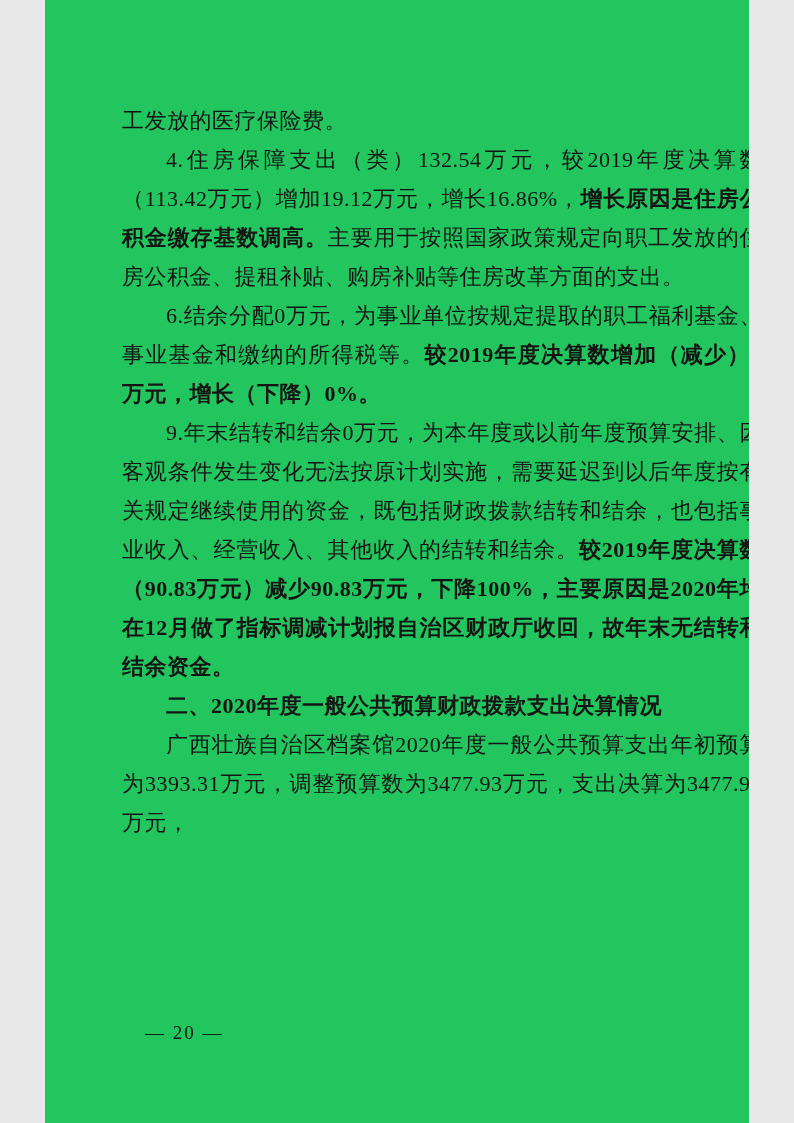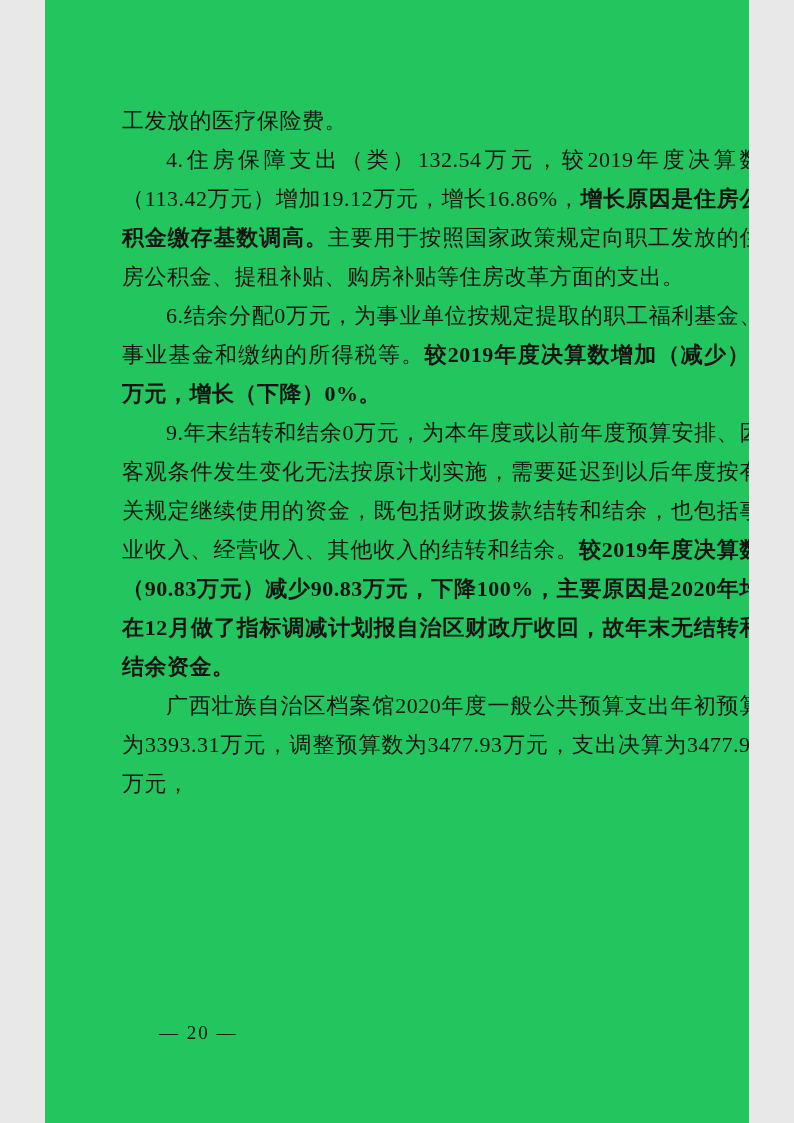--- a/index.html
+++ b/index.html
@@ -38,36 +38,37 @@
     font-weight: 400;
   }
   .run-bold {
     font-weight: 700;
   }
   .para.heading .run-bold {
     font-weight: 700;
   }
   .page-footer {
     position: absolute;
-    left: 114px;
+    left: 100px;
     top: 1018px;
     font-size: 19px;
     line-height: 30px;
     letter-spacing: 2px;
     color: #141414;
     font-family: "Liberation Serif", serif;
   }
 </style>
 </head>
 <body>
 
 <div class="page">
   <div class="doc-body" id="doc-body">
       <p class="para"><span class="run-normal">工发放的医疗保险费。</span></p>
       <p class="para indent"><span class="run-normal">4.住房保障支出（类）132.54万元，较2019年度决算数（113.42万元）增加19.12万元，增长16.86%，</span><span class="run-bold">增长原因是住房公积金缴存基数调高。</span><span class="run-normal">主要用于按照国家政策规定向职工发放的住房公积金、提租补贴、购房补贴等住房改革方面的支出。</span></p>
       <p class="para indent"><span class="run-normal">6.结余分配0万元，为事业单位按规定提取的职工福利基金、事业基金和缴纳的所得税等。</span><span class="run-bold">较2019年度决算数增加（减少）0万元，增长（下降）0%。</span></p>
       <p class="para indent"><span class="run-normal">9.年末结转和结余0万元，为本年度或以前年度预算安排、因客观条件发生变化无法按原计划实施，需要延迟到以后年度按有关规定继续使用的资金，既包括财政拨款结转和结余，也包括事业收入、经营收入、其他收入的结转和结余。</span><span class="run-bold">较2019年度决算数（90.83万元）减少90.83万元，下降100%，主要原因是2020年均在12月做了指标调减计划报自治区财政厅收回，故年末无结转和结余资金。</span></p>
+      <p class="para indent heading"><span class="run-bold">二、2020年度一般公共预算财政拨款支出决算情况</span></p>
       <p class="para indent"><span class="run-normal">广西壮族自治区档案馆2020年度一般公共预算支出年初预算为3393.31万元，调整预算数为3477.93万元，支出决算为3477.93万元，</span></p>
     </div>
   <div class="page-footer">
     <span>— 20 —</span>
   </div>
 </div>
 
 </body></html>

